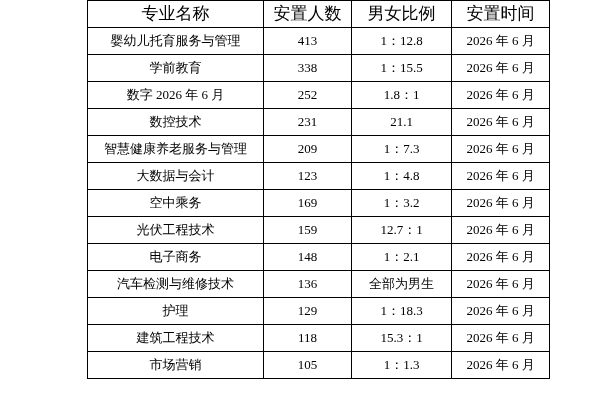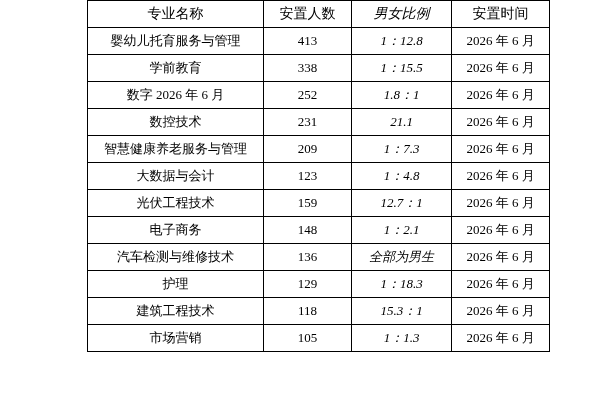--- a/index.html
+++ b/index.html
@@ -37,25 +37,25 @@
     height: 26px;
     line-height: 26px;
     padding: 0 2px;
     text-align: center;
     vertical-align: middle;
     font-size: 13px;
     white-space: nowrap;
     overflow: hidden;
   }
   table.data-table tr.header-row td {
-    font-size: 14px;
+    font-size: 17px;
   }
   td.col-name { font-size: 13px; }
   td.col-count { font-size: 13px; }
-  td.col-ratio { font-size: 13px; font-style: italic; }
+  td.col-ratio { font-size: 13px; }
   td.col-time { font-size: 12.5px; }
 </style>
 </head>
 <body>
 
 <div id="sheet">
   <table class="data-table">
     <colgroup>
       <col class="c0">
         <col class="c1">
@@ -99,20 +99,26 @@
         <td class="col-ratio">1：7.3</td>
         <td class="col-time">2026 年 6 月</td>
       </tr>
       <tr>
         <td class="col-name">大数据与会计</td>
         <td class="col-count">123</td>
         <td class="col-ratio">1：4.8</td>
         <td class="col-time">2026 年 6 月</td>
       </tr>
       <tr>
+        <td class="col-name">空中乘务</td>
+        <td class="col-count">169</td>
+        <td class="col-ratio">1：3.2</td>
+        <td class="col-time">2026 年 6 月</td>
+      </tr>
+      <tr>
         <td class="col-name">光伏工程技术</td>
         <td class="col-count">159</td>
         <td class="col-ratio">12.7：1</td>
         <td class="col-time">2026 年 6 月</td>
       </tr>
       <tr>
         <td class="col-name">电子商务</td>
         <td class="col-count">148</td>
         <td class="col-ratio">1：2.1</td>
         <td class="col-time">2026 年 6 月</td>

